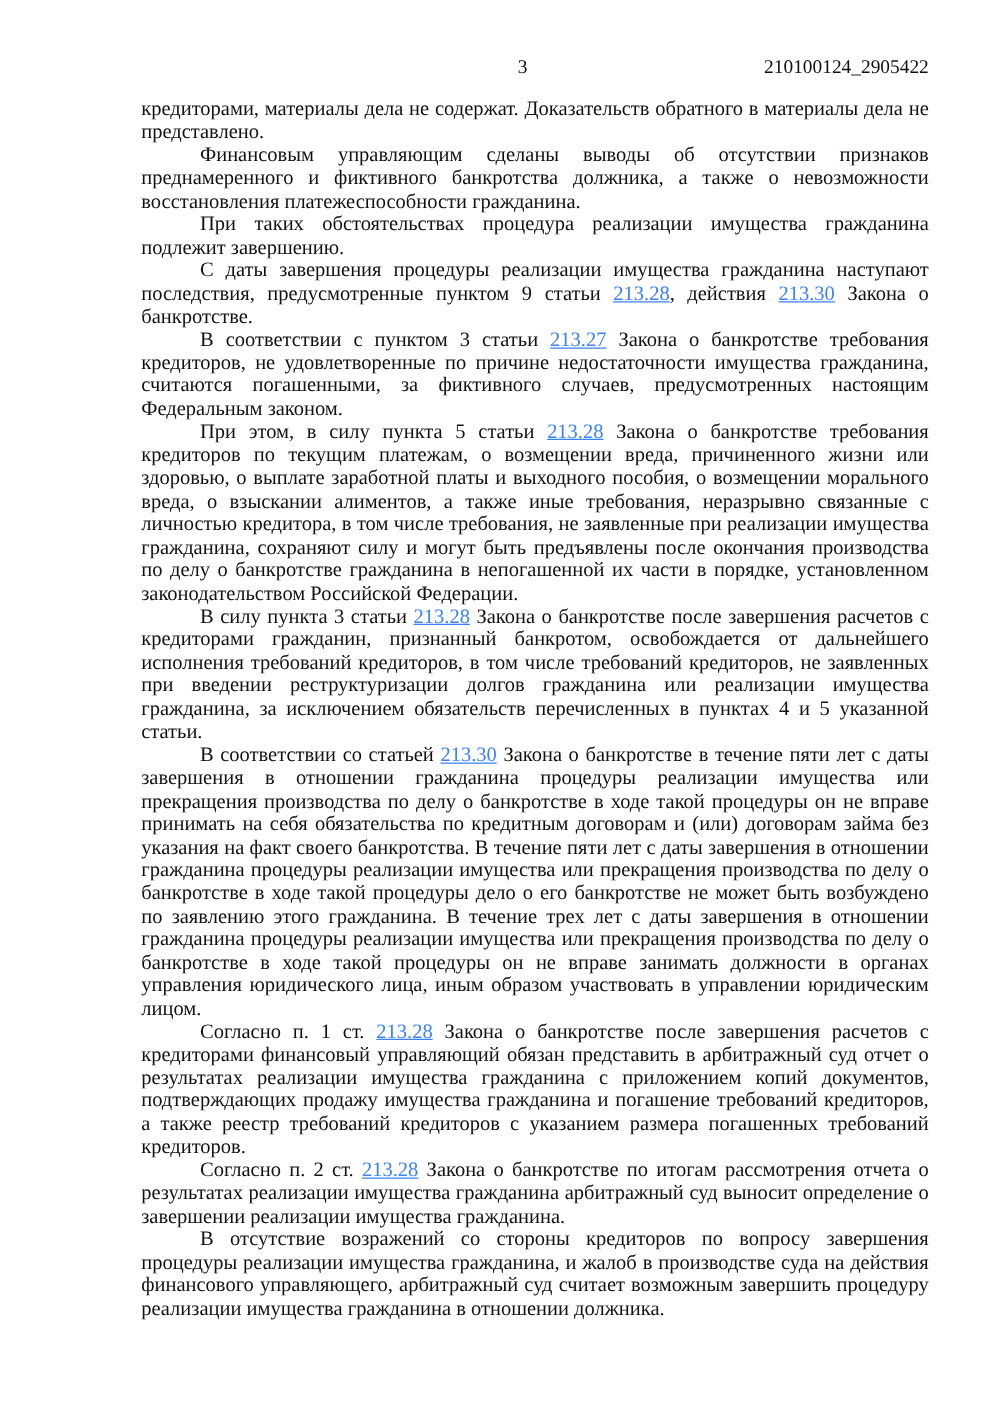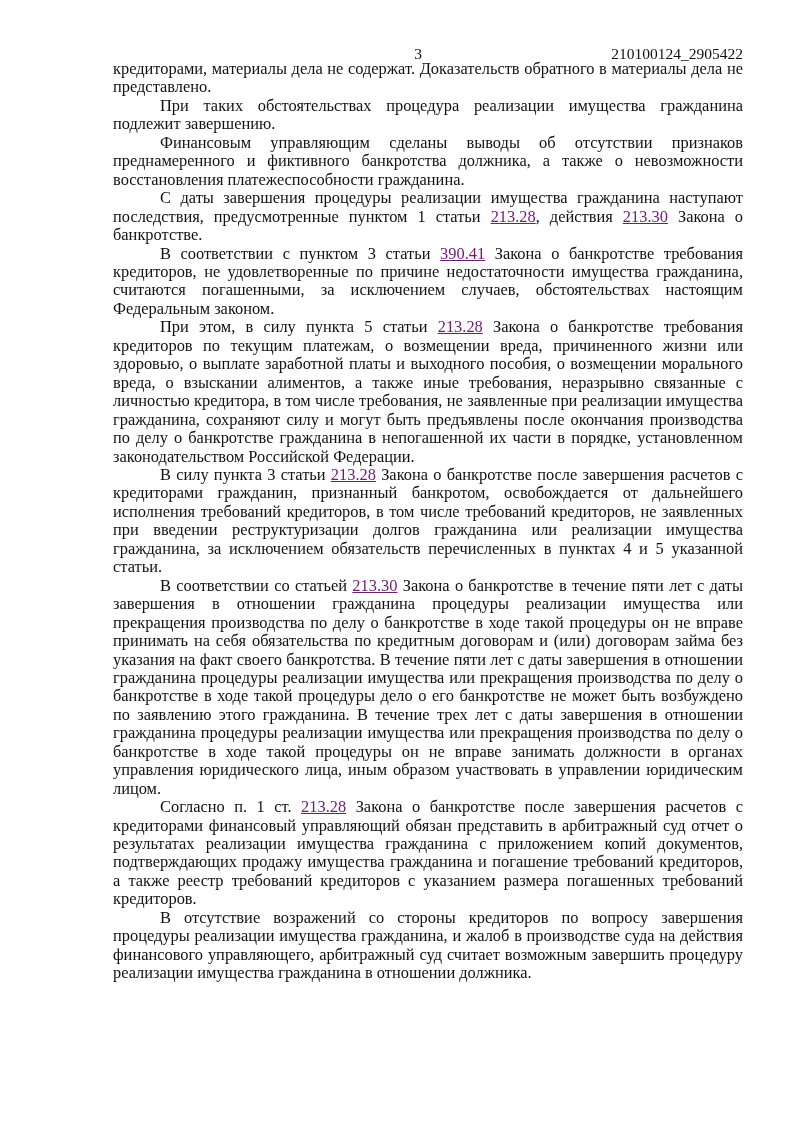--- a/index.html
+++ b/index.html
@@ -2,38 +2,39 @@
 <html><head>
 <meta charset="utf-8">
 <style>
   html, body { margin: 0; padding: 0; background: #ffffff; }
   body { width: 800px; height: 1131px; position: relative; overflow: hidden;
          font-family: "Liberation Serif", serif; color: #111; }
   .header { position: absolute; top: 45px; left: 113px; width: 630px; height: 20px;
             font-size: 15.5px; }
   .page-num { position: absolute; left: 0; width: 630px; text-align: center; top: 0; padding-right: 20px; box-sizing: border-box;}
   .doc-id { position: absolute; right: 0; top: 0; text-align: center; }
-  .content { position: absolute; top: 60px; left: 113px; width: 630px;
+  .content { position: absolute; top: 78px; left: 113px; width: 630px;
              font-size: 16.4px; line-height: 18.45px; text-align: justify; }
   .content p { margin: 0; text-indent: 47px; }
   .content p.noindent { text-indent: 0; }
-  a.ref { color: #701a75; text-decoration: underline; }
+  a.ref { color: #3b82f6; text-decoration: underline; }
 </style>
 </head>
 <body>
 
 <div class="header">
   <span class="page-num">3</span>
   <span class="doc-id">210100124_2905422</span>
 </div>
 
 <div class="content" id="content">
     <p class="noindent"><span>кредиторами, материалы дела не содержат. Доказательств обратного в материалы дела не представлено.</span></p>
+    <p><span>Финансовым управляющим сделаны выводы об отсутствии признаков преднамеренного и фиктивного банкротства должника, а также о невозможности восстановления платежеспособности гражданина.</span></p>
     <p><span>При таких обстоятельствах процедура реализации имущества гражданина подлежит завершению.</span></p>
-    <p><span>Финансовым управляющим сделаны выводы об отсутствии признаков преднамеренного и фиктивного банкротства должника, а также о невозможности восстановления платежеспособности гражданина.</span></p>
-    <p><span>С даты завершения процедуры реализации имущества гражданина наступают последствия, предусмотренные пунктом 1 статьи </span><a class="ref">213.28</a><span>, действия </span><a class="ref">213.30</a><span> Закона о банкротстве.</span></p>
-    <p><span>В соответствии с пунктом 3 статьи </span><a class="ref">390.41</a><span> Закона о банкротстве требования кредиторов, не удовлетворенные по причине недостаточности имущества гражданина, считаются погашенными, за исключением случаев, обстоятельствах настоящим Федеральным законом.</span></p>
+    <p><span>С даты завершения процедуры реализации имущества гражданина наступают последствия, предусмотренные пунктом 9 статьи </span><a class="ref">213.28</a><span>, действия </span><a class="ref">213.30</a><span> Закона о банкротстве.</span></p>
+    <p><span>В соответствии с пунктом 3 статьи </span><a class="ref">213.27</a><span> Закона о банкротстве требования кредиторов, не удовлетворенные по причине недостаточности имущества гражданина, считаются погашенными, за фиктивного случаев, предусмотренных настоящим Федеральным законом.</span></p>
     <p><span>При этом, в силу пункта 5 статьи </span><a class="ref">213.28</a><span> Закона о банкротстве требования кредиторов по текущим платежам, о возмещении вреда, причиненного жизни или здоровью, о выплате заработной платы и выходного пособия, о возмещении морального вреда, о взыскании алиментов, а также иные требования, неразрывно связанные с личностью кредитора, в том числе требования, не заявленные при реализации имущества гражданина, сохраняют силу и могут быть предъявлены после окончания производства по делу о банкротстве гражданина в непогашенной их части в порядке, установленном законодательством Российской Федерации.</span></p>
     <p><span>В силу пункта 3 статьи </span><a class="ref">213.28</a><span> Закона о банкротстве после завершения расчетов с кредиторами гражданин, признанный банкротом, освобождается от дальнейшего исполнения требований кредиторов, в том числе требований кредиторов, не заявленных при введении реструктуризации долгов гражданина или реализации имущества гражданина, за исключением обязательств перечисленных в пунктах 4 и 5 указанной статьи.</span></p>
     <p><span>В соответствии со статьей </span><a class="ref">213.30</a><span> Закона о банкротстве в течение пяти лет с даты завершения в отношении гражданина процедуры реализации имущества или прекращения производства по делу о банкротстве в ходе такой процедуры он не вправе принимать на себя обязательства по кредитным договорам и (или) договорам займа без указания на факт своего банкротства. В течение пяти лет с даты завершения в отношении гражданина процедуры реализации имущества или прекращения производства по делу о банкротстве в ходе такой процедуры дело о его банкротстве не может быть возбуждено по заявлению этого гражданина. В течение трех лет с даты завершения в отношении гражданина процедуры реализации имущества или прекращения производства по делу о банкротстве в ходе такой процедуры он не вправе занимать должности в органах управления юридического лица, иным образом участвовать в управлении юридическим лицом.</span></p>
     <p><span>Согласно п. 1 ст. </span><a class="ref">213.28</a><span> Закона о банкротстве после завершения расчетов с кредиторами финансовый управляющий обязан представить в арбитражный суд отчет о результатах реализации имущества гражданина с приложением копий документов, подтверждающих продажу имущества гражданина и погашение требований кредиторов, а также реестр требований кредиторов с указанием размера погашенных требований кредиторов.</span></p>
+    <p><span>Согласно п. 2 ст. </span><a class="ref">213.28</a><span> Закона о банкротстве по итогам рассмотрения отчета о результатах реализации имущества гражданина арбитражный суд выносит определение о завершении реализации имущества гражданина.</span></p>
     <p><span>В отсутствие возражений со стороны кредиторов по вопросу завершения процедуры реализации имущества гражданина, и жалоб в производстве суда на действия финансового управляющего, арбитражный суд считает возможным завершить процедуру реализации имущества гражданина в отношении должника.</span></p>
   </div>
 
 </body></html>

